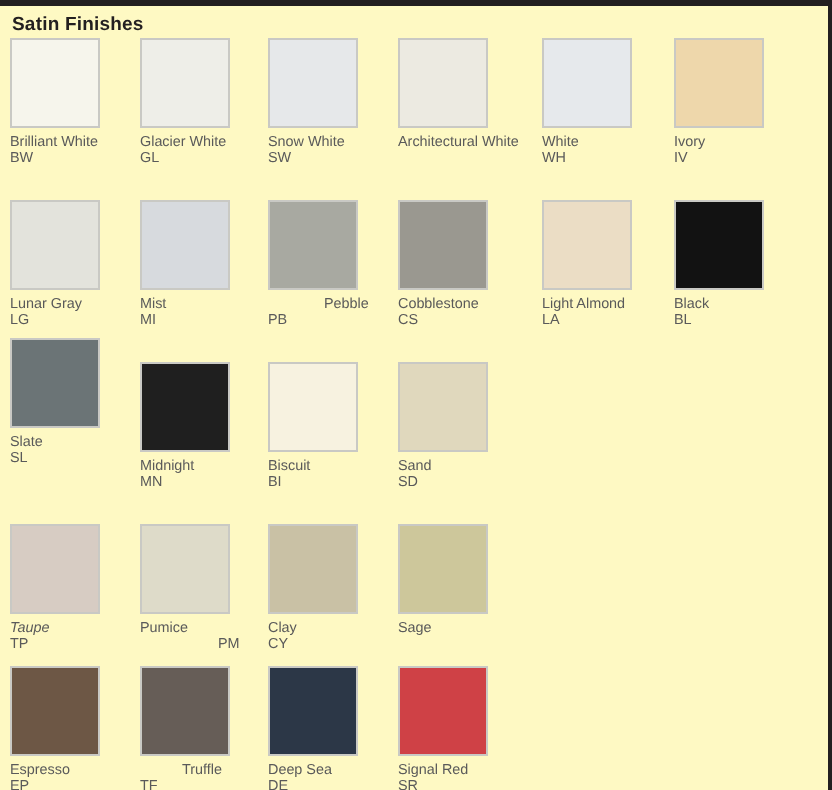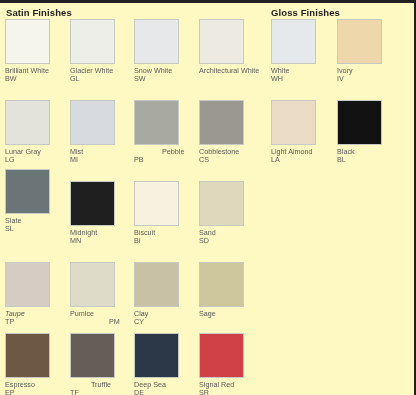--- a/index.html
+++ b/index.html
@@ -60,21 +60,20 @@
     color: #5a5a5a;
   }
 </style>
 </head>
 <body>
 
 <div id="page">
 
   <div class="section-heading" id="satin-heading">Satin Finishes</div>
 
-  <div class="section-heading" id="gloss-heading">Gloss Finishes</div>
 
   <div class="swatch-grid" id="satin-grid">
       <div class="swatch-cell" style="left: 5px; top: 16px;">
         <div class="swatch-chip" style="background: rgb(246, 245, 236); width: 45px; height: 45px; border-color: rgb(201, 201, 196);"></div>
         <div class="swatch-label" style="color: rgb(90, 90, 90);">Brilliant White</div>
         <div class="swatch-code" style="color: rgb(90, 90, 90);">BW</div>
       </div>
       <div class="swatch-cell" style="left: 70px; top: 16px;">
         <div class="swatch-chip" style="background: rgb(238, 238, 232); width: 45px; height: 45px; border-color: rgb(201, 201, 196);"></div>
         <div class="swatch-label" style="color: rgb(90, 90, 90);">Glacier White</div>

